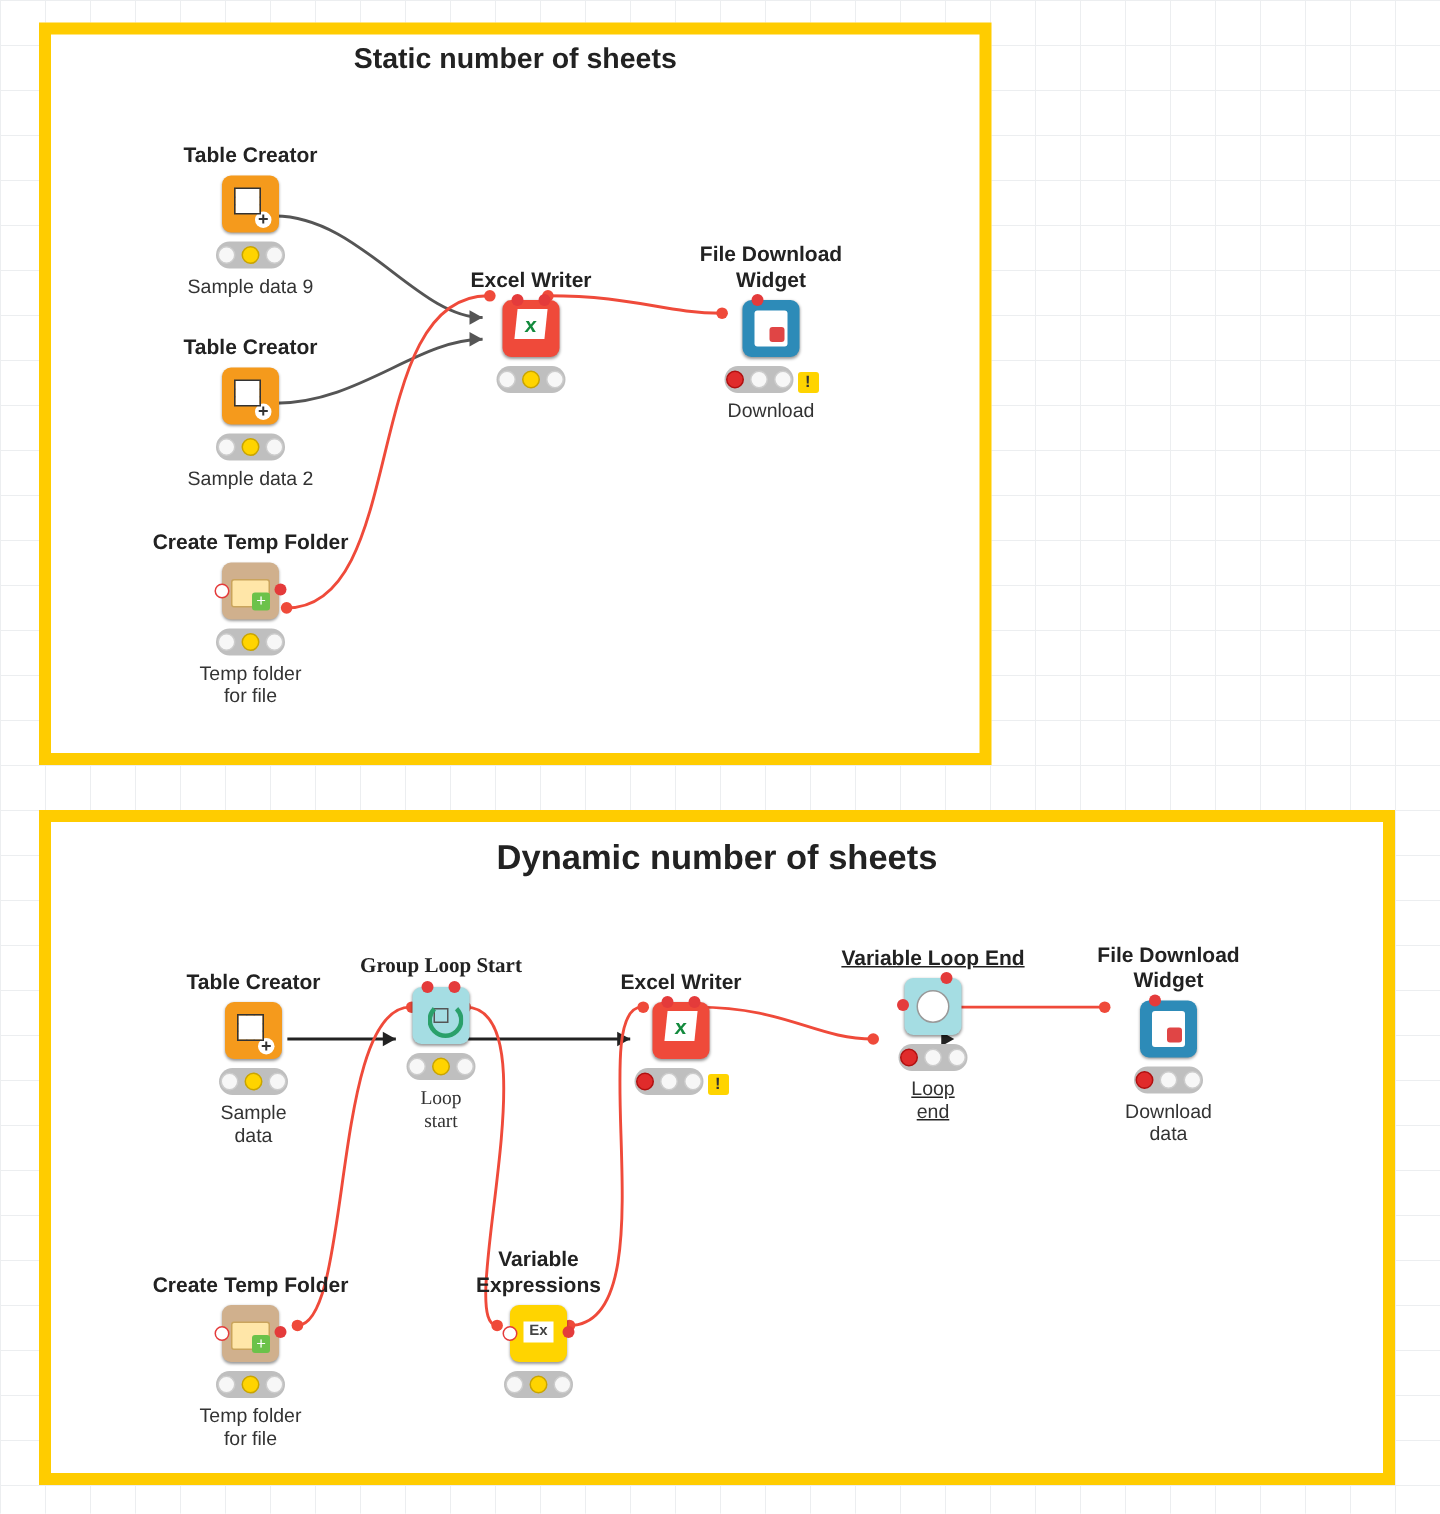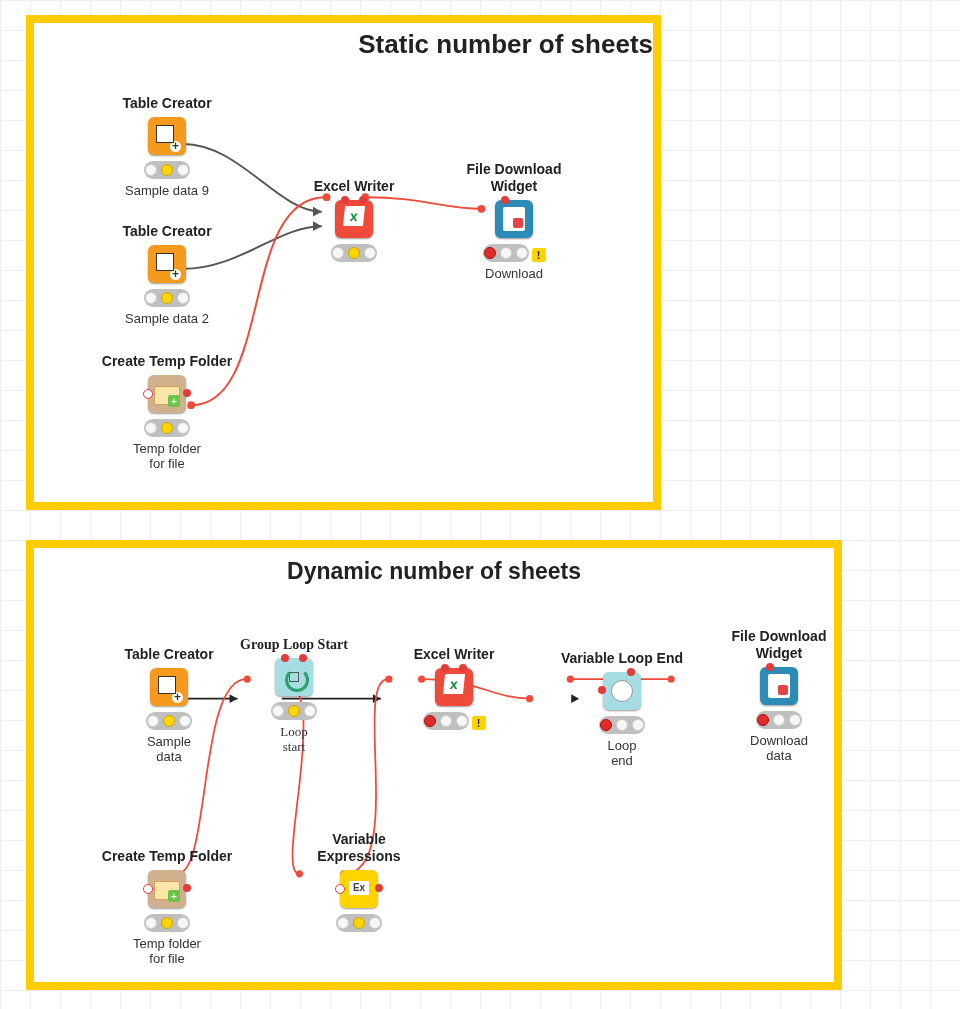--- a/index.html
+++ b/index.html
@@ -149,21 +149,21 @@
   }
   svg.wires{
     position:absolute;left:0;top:0;width:100%;height:100%;
     pointer-events:none;
   }
 </style>
 </head>
 <body>
 
 <div class="annot" style="left:26px;top:15px;width:635px;height:495px;">
-  <div class="annot-title" style="top:6px;font-size:26px;text-align:right;">Static number of sheets</div>
+  <div class="annot-title" style="top:6px;font-size:19px;">Static number of sheets</div>
 
   <svg class="wires" viewBox="0 0 635 495">
 
     <path d="M152 125 C210 125 250 195 295 195" fill="none" stroke="#555" stroke-width="2"></path>
     <polygon points="295,195 286,190 286,200" fill="#555"></polygon>
     <path d="M152 254 C210 254 250 210 295 210" fill="none" stroke="#555" stroke-width="2"></path>
     <polygon points="295,210 286,205 286,215" fill="#555"></polygon>
 
     <path d="M160 395 C245 395 210 178 300 180" fill="none" stroke="#ef4a3a" stroke-width="2"></path>
     <circle cx="160" cy="395" r="4" fill="#ef4a3a"></circle>
@@ -234,21 +234,21 @@
       <span class="traffic" style="display:inline-flex;vertical-align:middle;">
         <span class="l red"></span>
           <span class="l"></span>
           <span class="l"></span>
       </span><span class="warn">!</span>
     </div>
     <div class="node-caption">Download</div>
   </div>
 </div>
 
-<div class="annot" style="left:26px;top:540px;width:816px;height:450px;padding-left:20px;">
+<div class="annot" style="left:26px;top:540px;width:904px;height:450px;padding-left:20px;">
   <div class="annot-title" style="top:10px;font-size:23px;">Dynamic number of sheets</div>
 
   <svg class="wires" viewBox="0 0 904 450">
 
     <path d="M155 150 L230 150" fill="none" stroke="#222" stroke-width="2"></path>
     <polygon points="230,150 221,145 221,155" fill="#222"></polygon>
 
     <path d="M280 150 L392 150" fill="none" stroke="#222" stroke-width="2"></path>
     <polygon points="392,150 383,145 383,155" fill="#222"></polygon>
 
@@ -310,21 +310,21 @@
     </div>
     <div>
       <span class="traffic" style="display:inline-flex;vertical-align:middle;">
         <span class="l red"></span>
           <span class="l"></span>
           <span class="l"></span>
       </span><span class="warn">!</span>
     </div>
   </div>
 
-  <div class="node" style="left:518px;top:102px;width:140px;">
+  <div class="node" style="left:518px;top:82px;width:140px;text-decoration:underline;">
     <div class="node-name">Variable Loop End</div>
     <div class="node-icon ic-loopend">
       <span class="port left"></span>
       <span class="port tr"></span>
     </div>
     <div class="traffic">
       <span class="l red"></span>
         <span class="l"></span>
         <span class="l"></span>
     </div>

